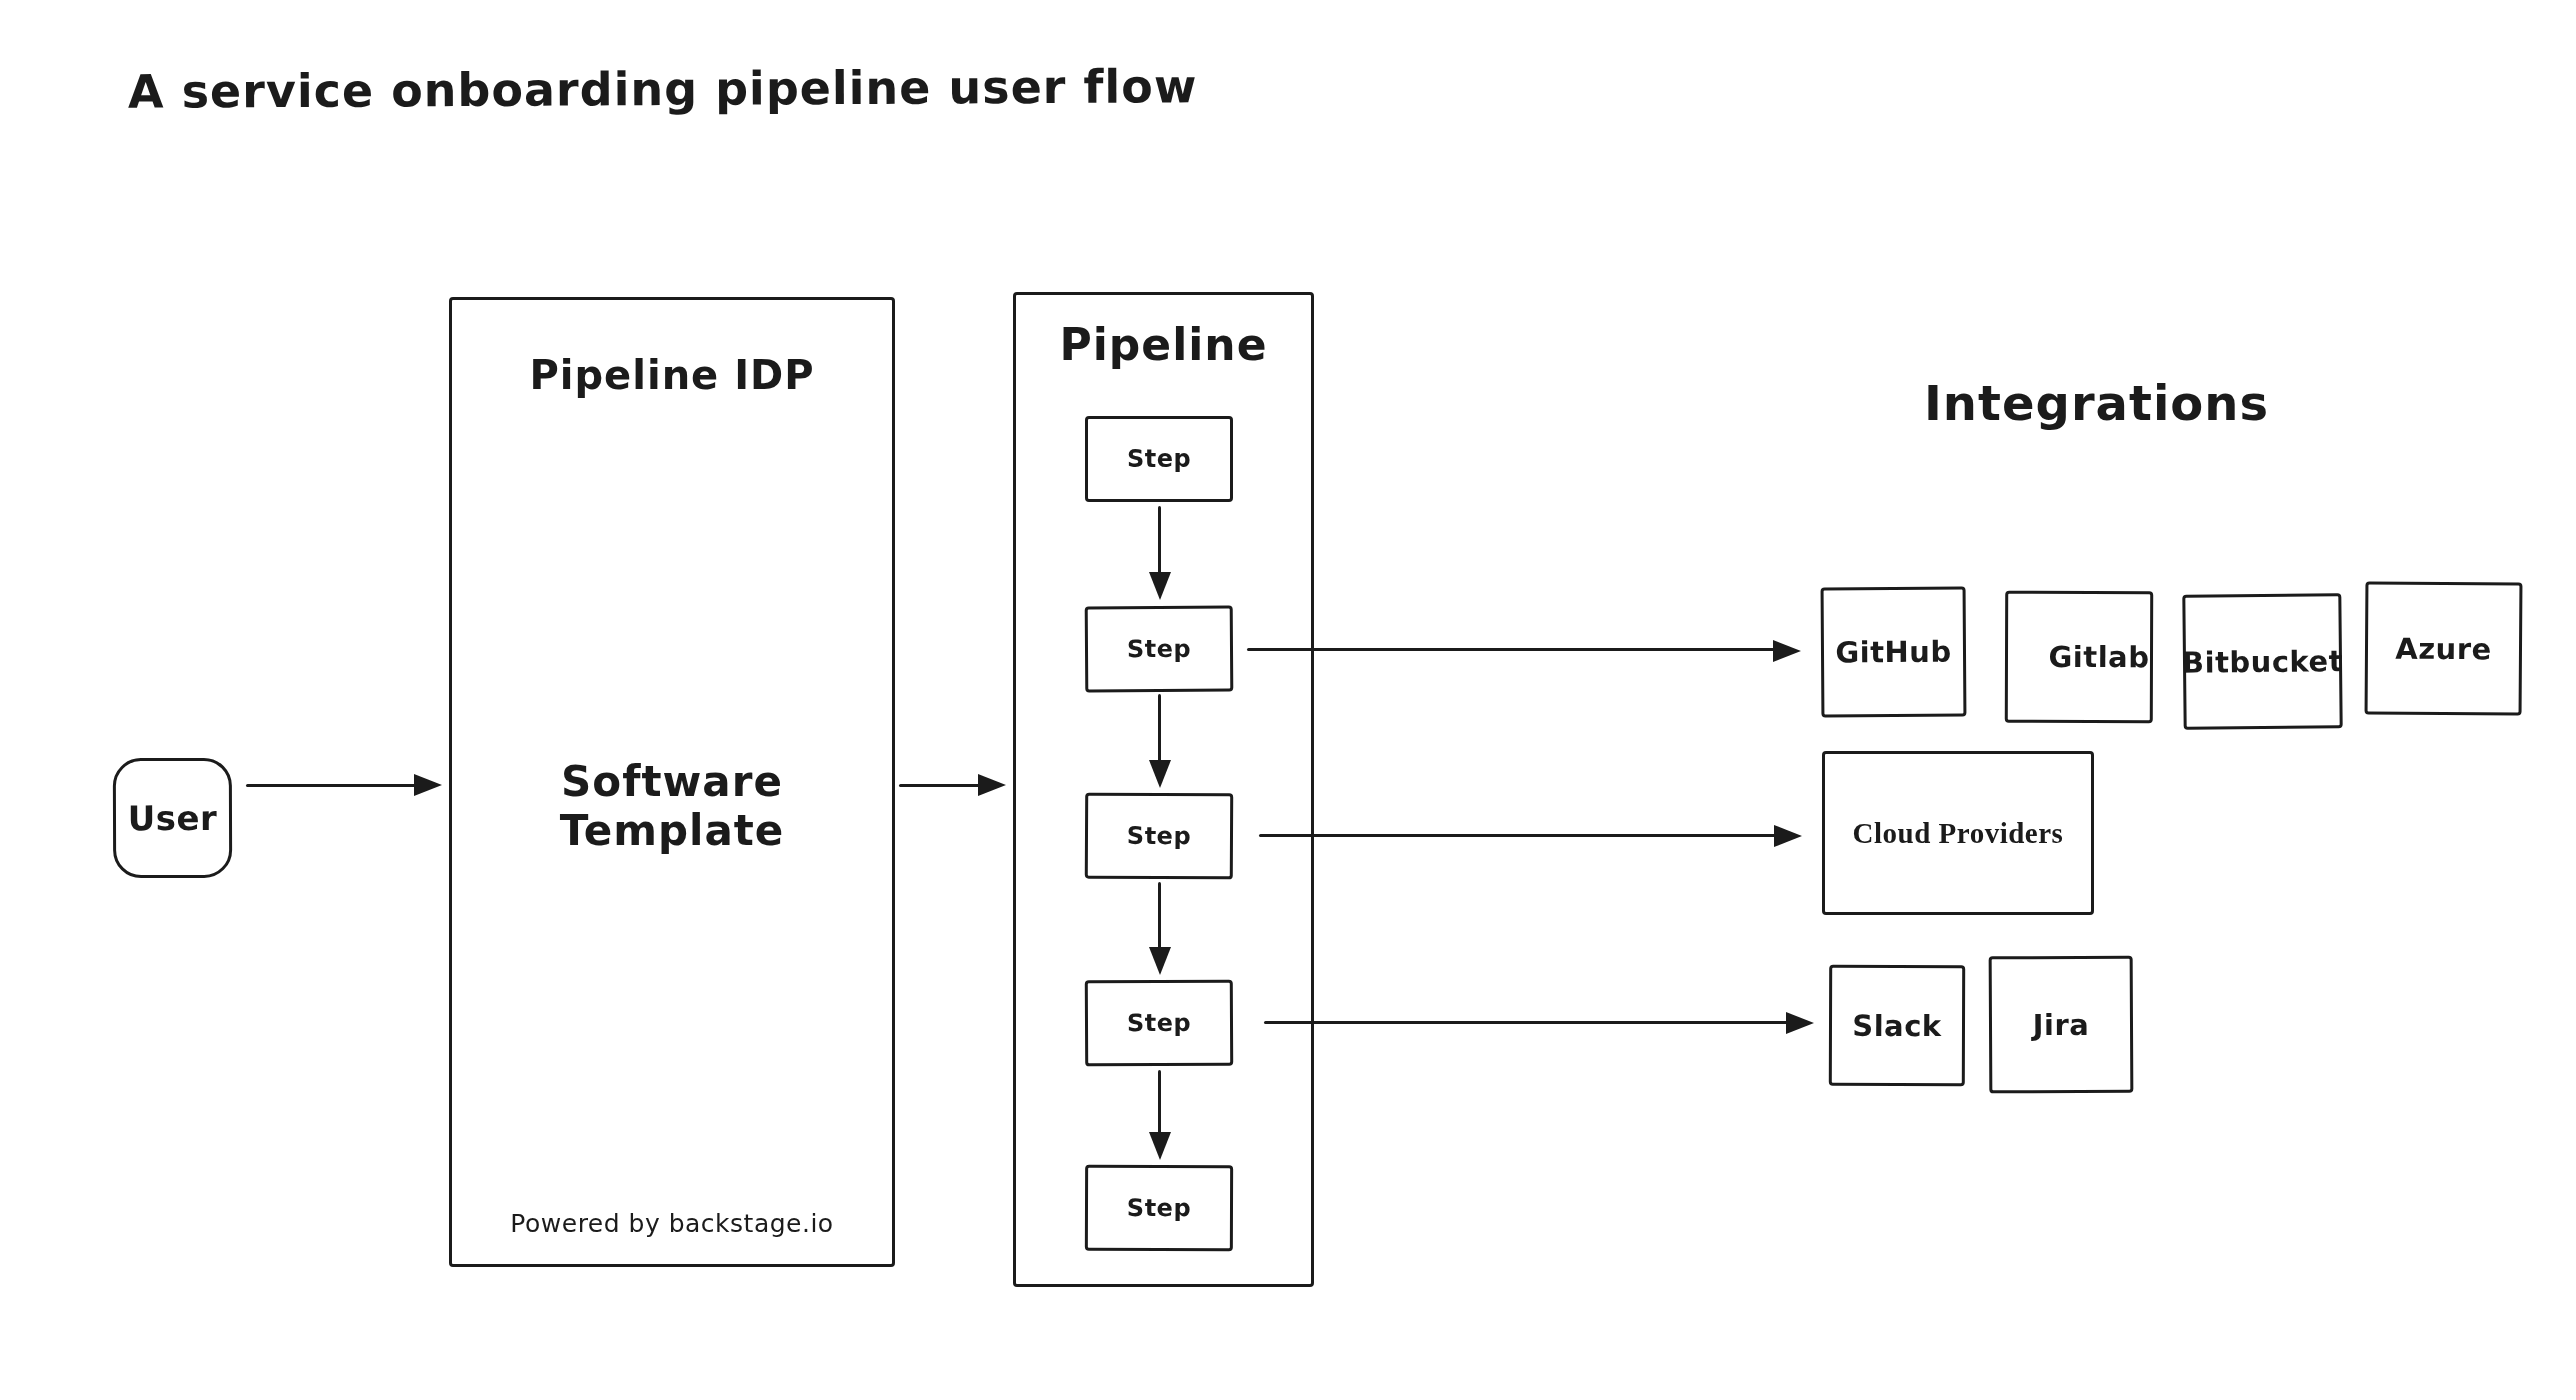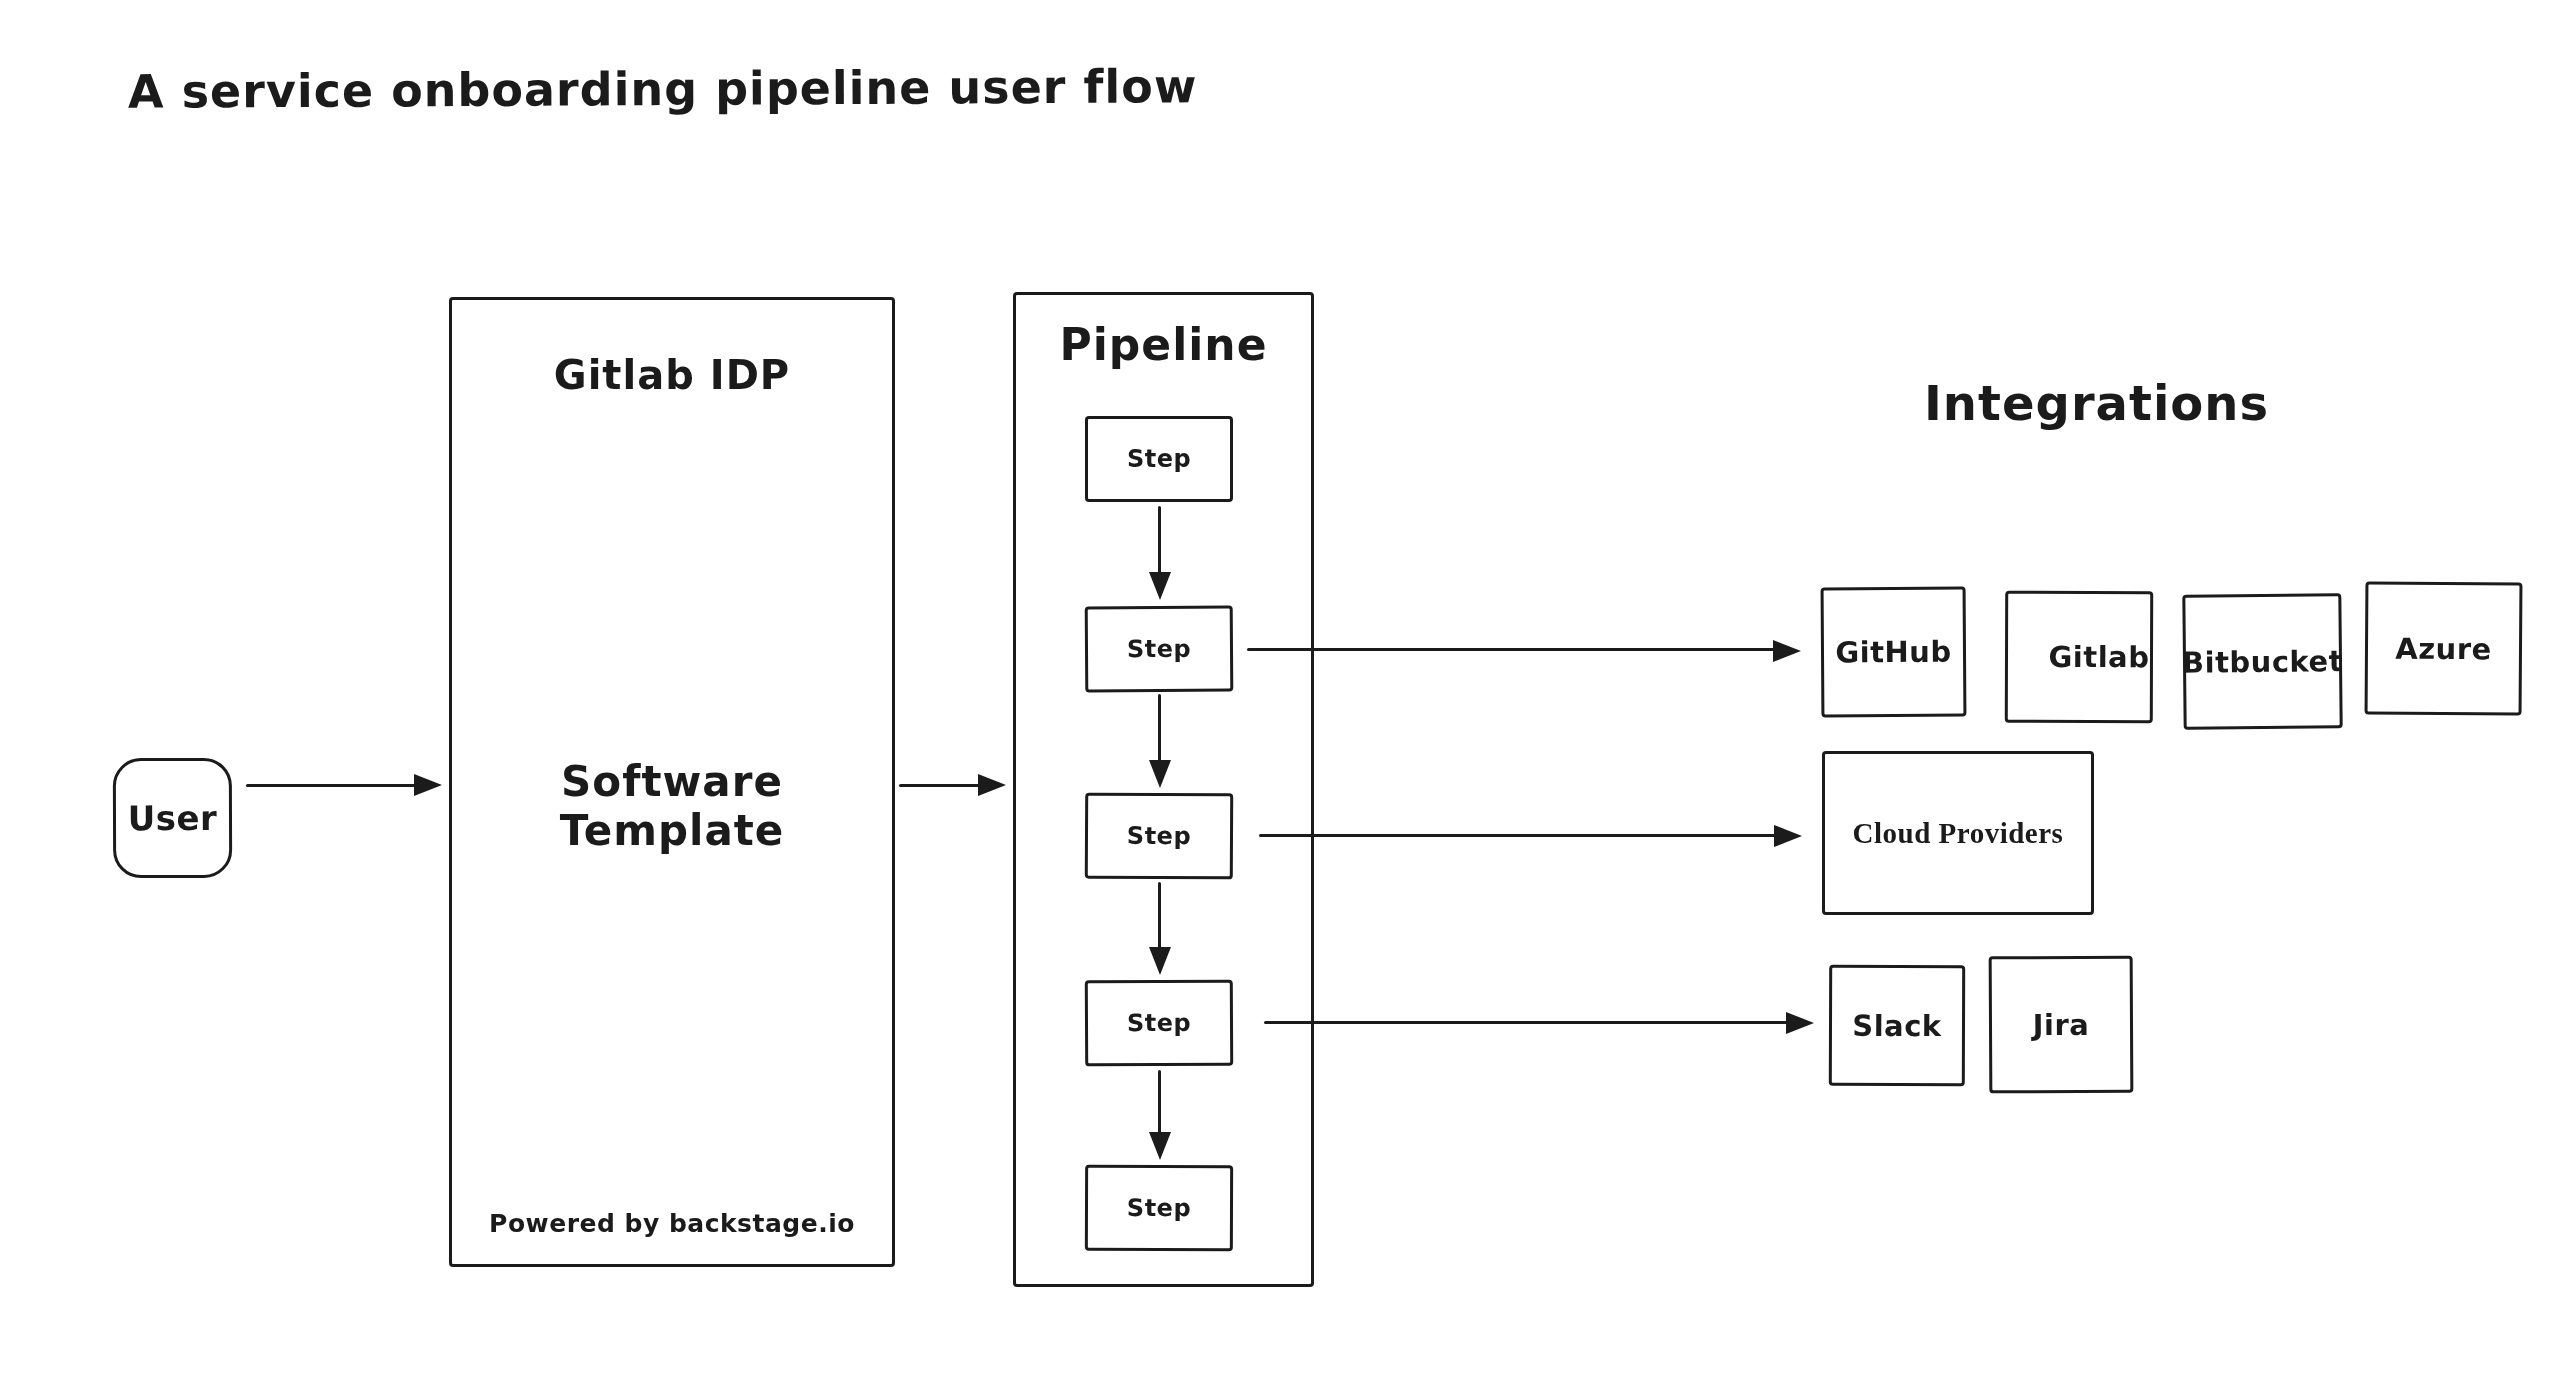--- a/index.html
+++ b/index.html
@@ -40,21 +40,21 @@
   .harness-title{
     position:absolute;left:0;right:0;top:52px;
     text-align:center;font-size:40px;font-weight:600;letter-spacing:1px;
   }
   .harness-center{
     position:absolute;left:0;right:0;top:457px;
     text-align:center;font-size:42px;font-weight:600;letter-spacing:1px;
   }
   .harness-footer{
     position:absolute;left:0;right:0;bottom:26px;
-    text-align:center;font-size:25px;font-weight:700;letter-spacing:0.5px;
+    text-align:center;font-size:25px;font-weight:400;letter-spacing:0.5px;
   }
   
   .pipeline-box{left:1013px;top:292px;width:301px;height:995px;display:block;}
   .pipeline-title{
     position:absolute;left:0;right:0;top:24px;
     text-align:center;font-size:44px;font-weight:600;letter-spacing:1px;
   }
   .step{
     left:1085px;width:148px;height:86px;
   }
@@ -89,21 +89,21 @@
   <div class="title">A service onboarding pipeline user flow</div>
 
   <div class="box user-box" style="transform:rotate(-0.2deg);margin-top:33px;">
     <span class="label">User</span>
   </div>
 
   <div class="hline" style="left:246px;top:784px;width:172px;"></div>
   <div class="head-right" style="left:414px;top:774px;"></div>
 
   <div class="box harness-box">
-    <div class="harness-title">Gitlab IDP</div>
+    <div class="harness-title">Pipeline IDP</div>
     <div class="harness-center">Software Template</div>
     <div class="harness-footer">Powered by backstage.io</div>
   </div>
 
   <div class="hline" style="left:899px;top:784px;width:81px;"></div>
   <div class="head-right" style="left:978px;top:774px;"></div>
 
   <div class="box pipeline-box">
     <div class="pipeline-title">Pipeline</div>
   </div>

